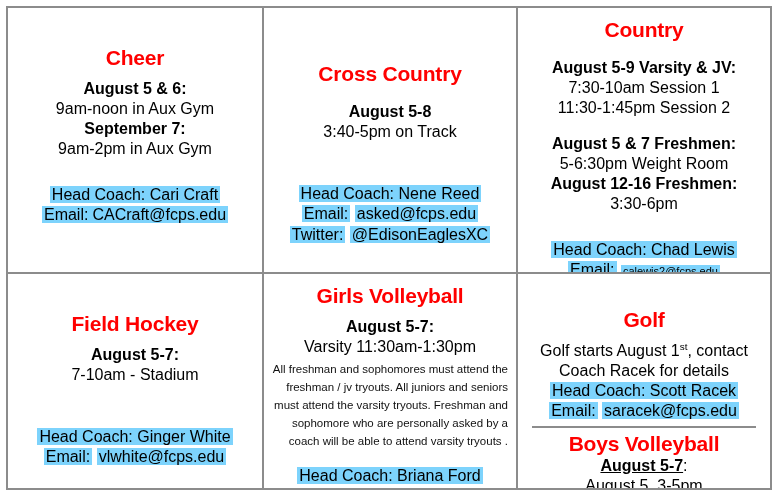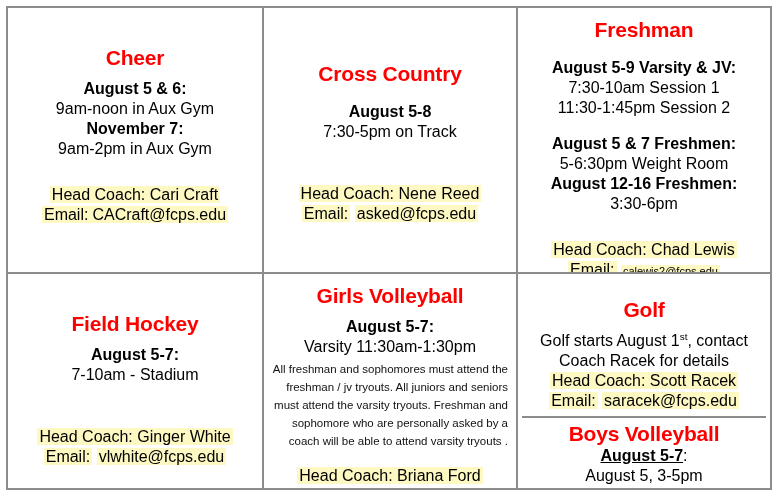--- a/index.html
+++ b/index.html
@@ -43,21 +43,21 @@
     box-sizing: border-box;
     padding: 4px 6px 4px 6px;
     text-align: center;
     overflow: hidden;
   }
   .cell.b-right  { border-right: 2px solid #8c8c8c; }
   .cell.b-bottom { border-bottom: 2px solid #8c8c8c; }
 
   
   .cell.stack {
-    padding: 4px;
+    padding: 14px;
     display: flex;
     flex-direction: column;
   }
   .subcell {
     box-sizing: border-box;
     padding: 4px 6px;
     text-align: center;
   }
   .subcell.top {
     flex: 0 0 126px;
@@ -89,21 +89,21 @@
     font-weight: bold;
     text-decoration: underline;
   }
 
   .gap-s { height: 9px; }
   .gap-m { height: 16px; }
   .gap-l { height: 26px; }
   .gap-xl { height: 34px; }
 
   .hl {
-    background: #fef9c3;
+    background: #7dd3fc;
     padding: 0 2px;
   }
   .hl-line {
     font-size: 16px;
     line-height: 1.3;
     white-space: nowrap;
   }
   .hl-line .hl { display: inline; }
 
   .mini {
@@ -132,52 +132,56 @@
 
 <div class="page">
   <div class="grid">
 
     <div class="cell b-right b-bottom">
       <div class="gap-xl"></div>
       <div class="sport-title">Cheer</div>
       <div class="gap-s"></div>
       <div class="ln hd">August 5 &amp; 6:</div>
       <div class="ln">9am-noon in Aux Gym</div>
-      <div class="ln hd">November 7:</div>
+      <div class="ln hd">September 7:</div>
       <div class="ln">9am-2pm in Aux Gym</div>
       <div class="gap-l"></div>
       <div class="hl-line">
         <span class="hl">Head Coach:  Cari Craft</span>
       </div>
       <div class="hl-line">
         <span class="hl">Email:</span><span class="hl">CACraft@fcps.edu</span>
       </div>
     </div>
 
     <div class="cell b-right b-bottom">
       <div class="gap-xl"></div>
       <div class="gap-m"></div>
       <div class="sport-title">Cross Country</div>
       <div class="gap-m"></div>
       <div class="ln hd">August 5-8</div>
-      <div class="ln">7:30-5pm on Track</div>
+      <div class="ln">3:40-5pm on Track</div>
       <div class="gap-l"></div>
       <div class="gap-m"></div>
       <div class="hl-line">
         <span class="hl">Head Coach:  Nene Reed</span>
       </div>
       <div class="hl-line">
         <span class="hl">Email:</span>
         <span class="hl">asked@fcps.edu</span>
       </div>
+      <div class="hl-line">
+        <span class="hl">Twitter:</span>
+        <span class="hl">@EdisonEaglesXC</span>
+      </div>
     </div>
 
     <div class="cell b-bottom">
       <div class="spacer-top-6"></div>
-      <div class="sport-title">Freshman</div>
+      <div class="sport-title">Country</div>
       <div class="gap-m"></div>
       <div class="ln hd">August 5-9 Varsity &amp; JV:</div>
       <div class="ln">7:30-10am Session 1</div>
       <div class="ln">11:30-1:45pm Session 2</div>
       <div class="gap-m"></div>
       <div class="ln hd">August 5 &amp; 7 Freshmen:</div>
       <div class="ln">5-6:30pm Weight Room</div>
       <div class="ln hd">August 12-16 Freshmen:</div>
       <div class="ln">3:30-6pm</div>
       <div class="gap-l"></div>

